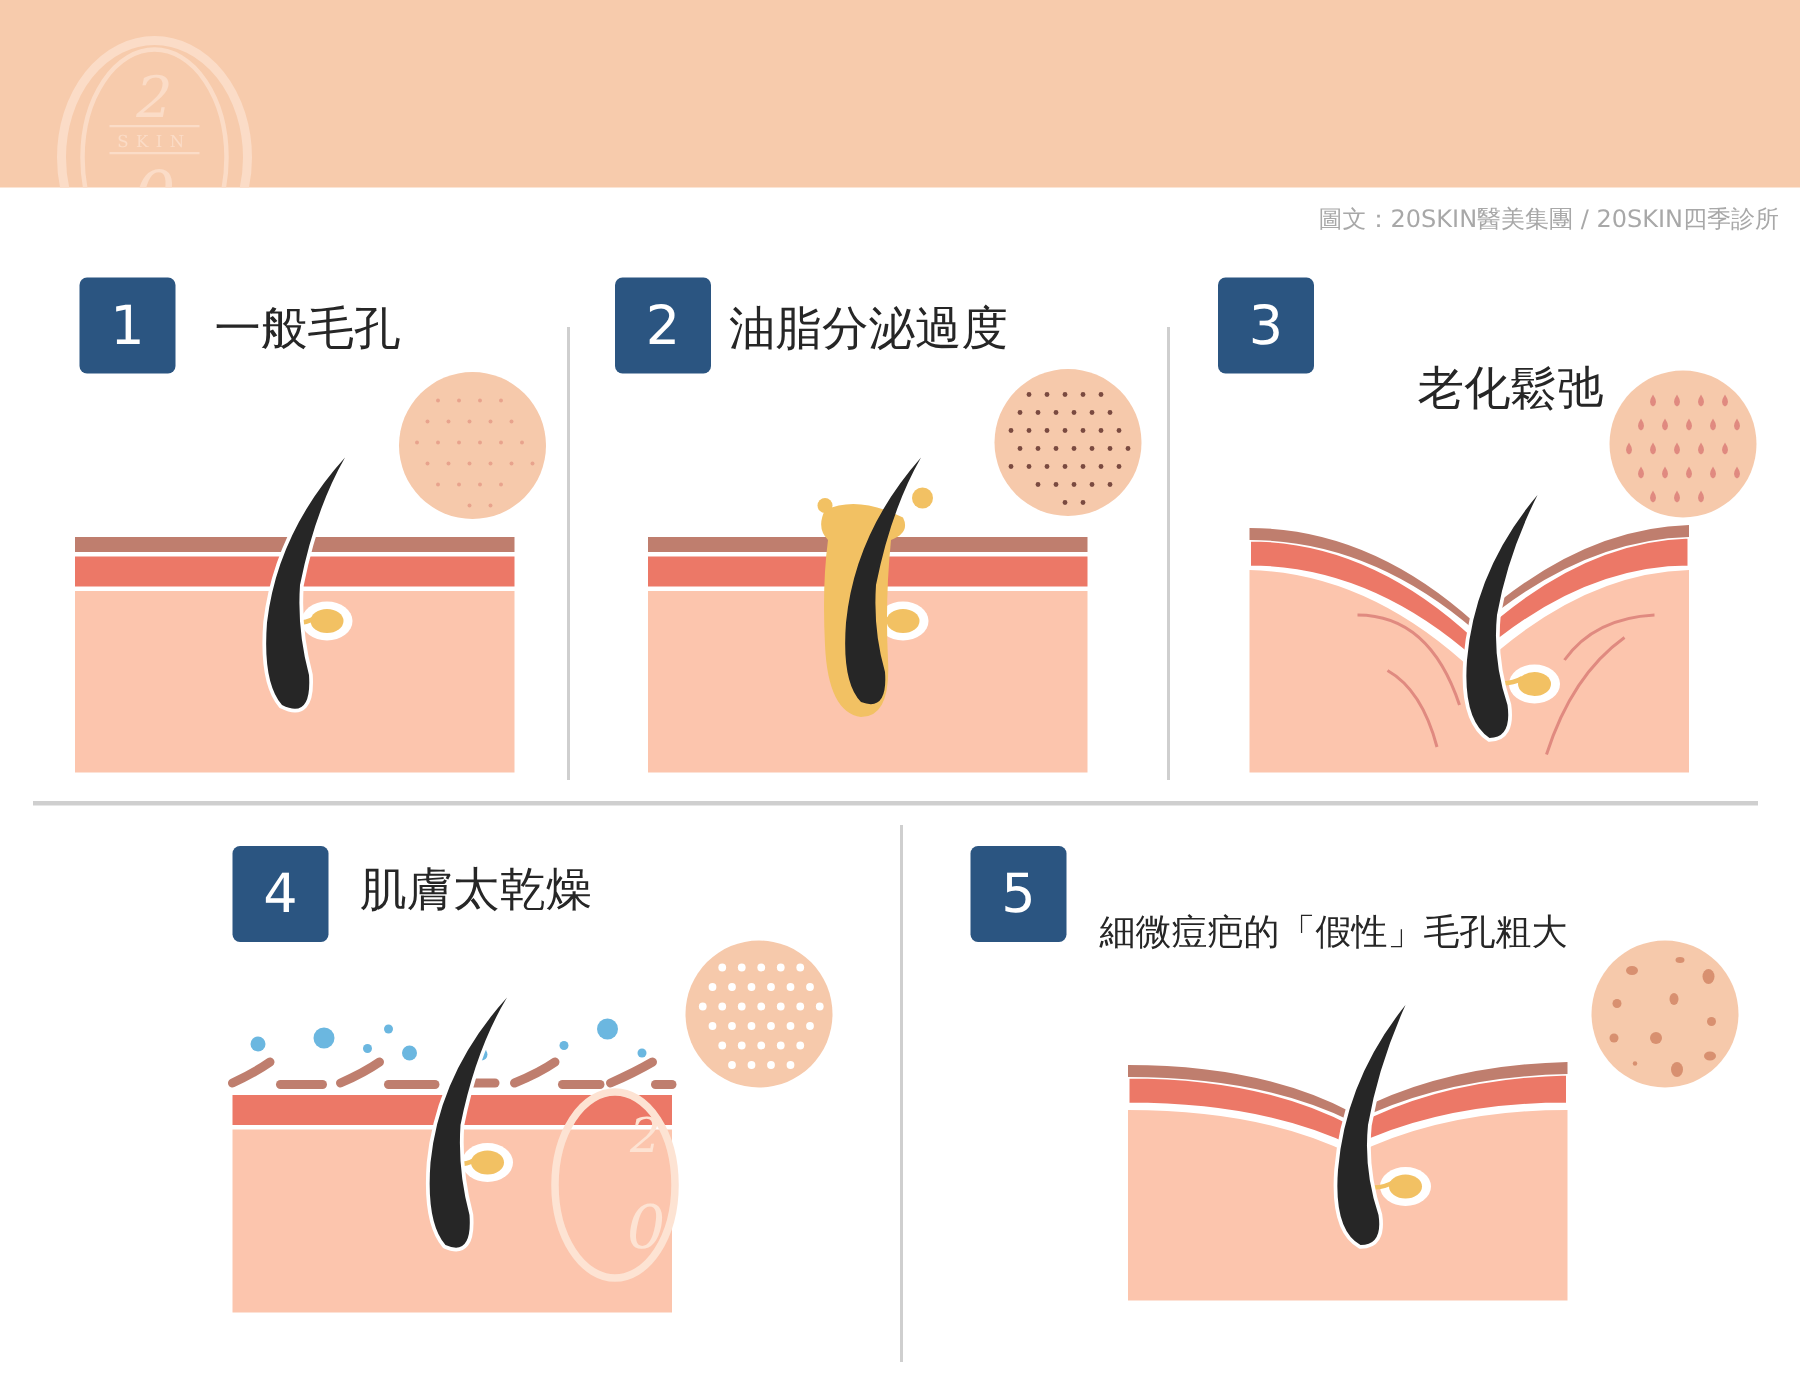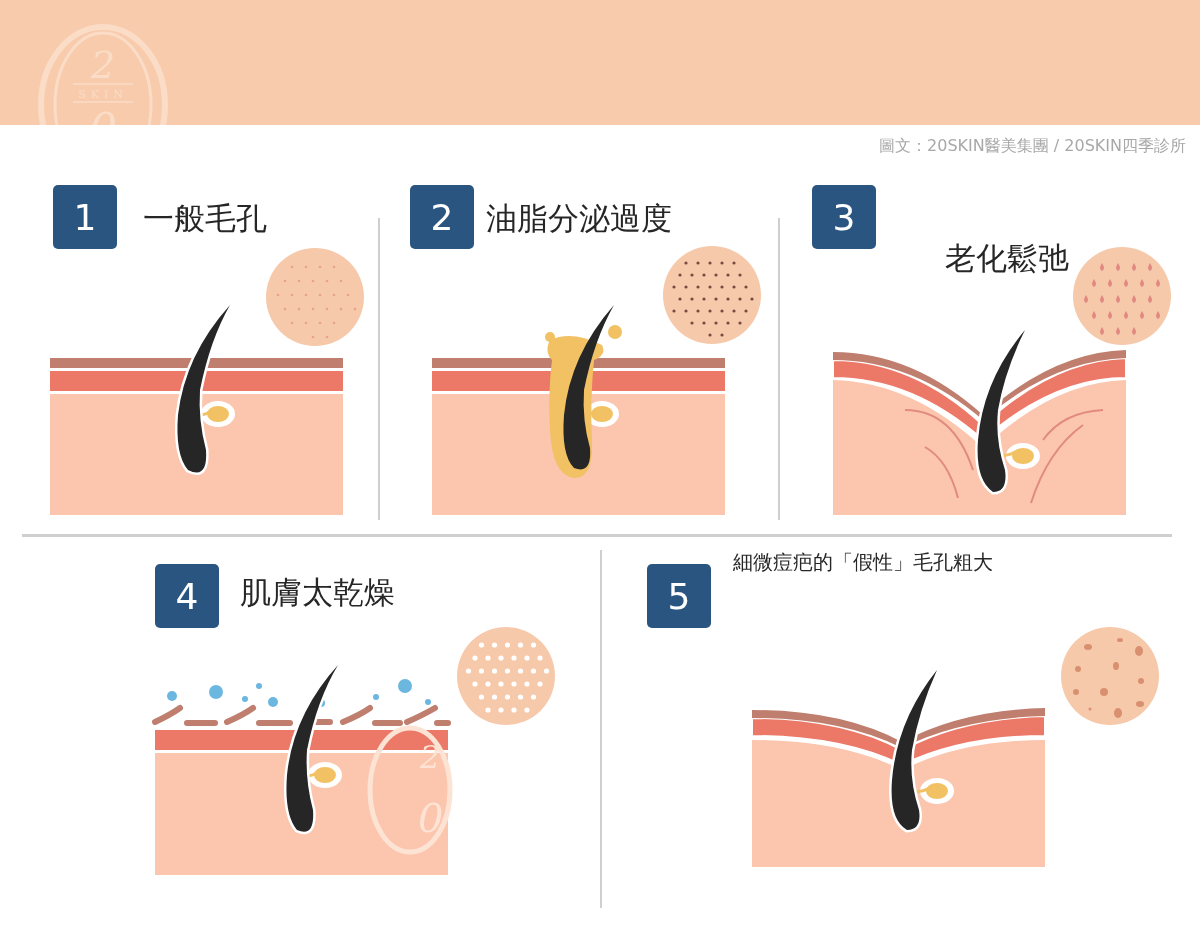--- a/index.html
+++ b/index.html
@@ -270,21 +270,21 @@
   </svg>
   <svg width="100" height="140" style="left:360px;top:720px;">
     <ellipse cx="50" cy="70" rx="40" ry="62" fill="none" stroke="#fde3d3" stroke-width="5"></ellipse>
     <text x="60" y="48" font-family="DejaVu Serif, serif" font-style="italic" font-size="32" fill="#fde3d3">2</text>
     <text x="58" y="112" font-family="DejaVu Serif, serif" font-style="italic" font-size="40" fill="#fde3d3">0</text>
   </svg>
 </div>
 
 <div class="panel">
   <div class="badge" style="left:647px;top:564px;">5</div>
-  <div class="ptitle" style="left:733px;top:549px;font-size:20px;">細微痘疤的「假性」毛孔粗大</div>
+  <div class="ptitle" style="left:733px;top:605px;font-size:24px;">細微痘疤的「假性」毛孔粗大</div>
   <svg width="100" height="100" style="left:1060px;top:626px;">
     <circle cx="50" cy="50" r="49" fill="#f6c9ab"></circle>
     <g fill="#d89070">
       <ellipse cx="28" cy="21" rx="4" ry="3"></ellipse>
         <ellipse cx="60" cy="14" rx="3" ry="2"></ellipse>
       <ellipse cx="79" cy="25" rx="4" ry="5"></ellipse>
         <ellipse cx="18" cy="43" rx="3" ry="3"></ellipse>
       <ellipse cx="56" cy="40" rx="3" ry="4"></ellipse>
         <ellipse cx="81" cy="55" rx="3" ry="3"></ellipse>
       <ellipse cx="16" cy="66" rx="3" ry="3"></ellipse>

